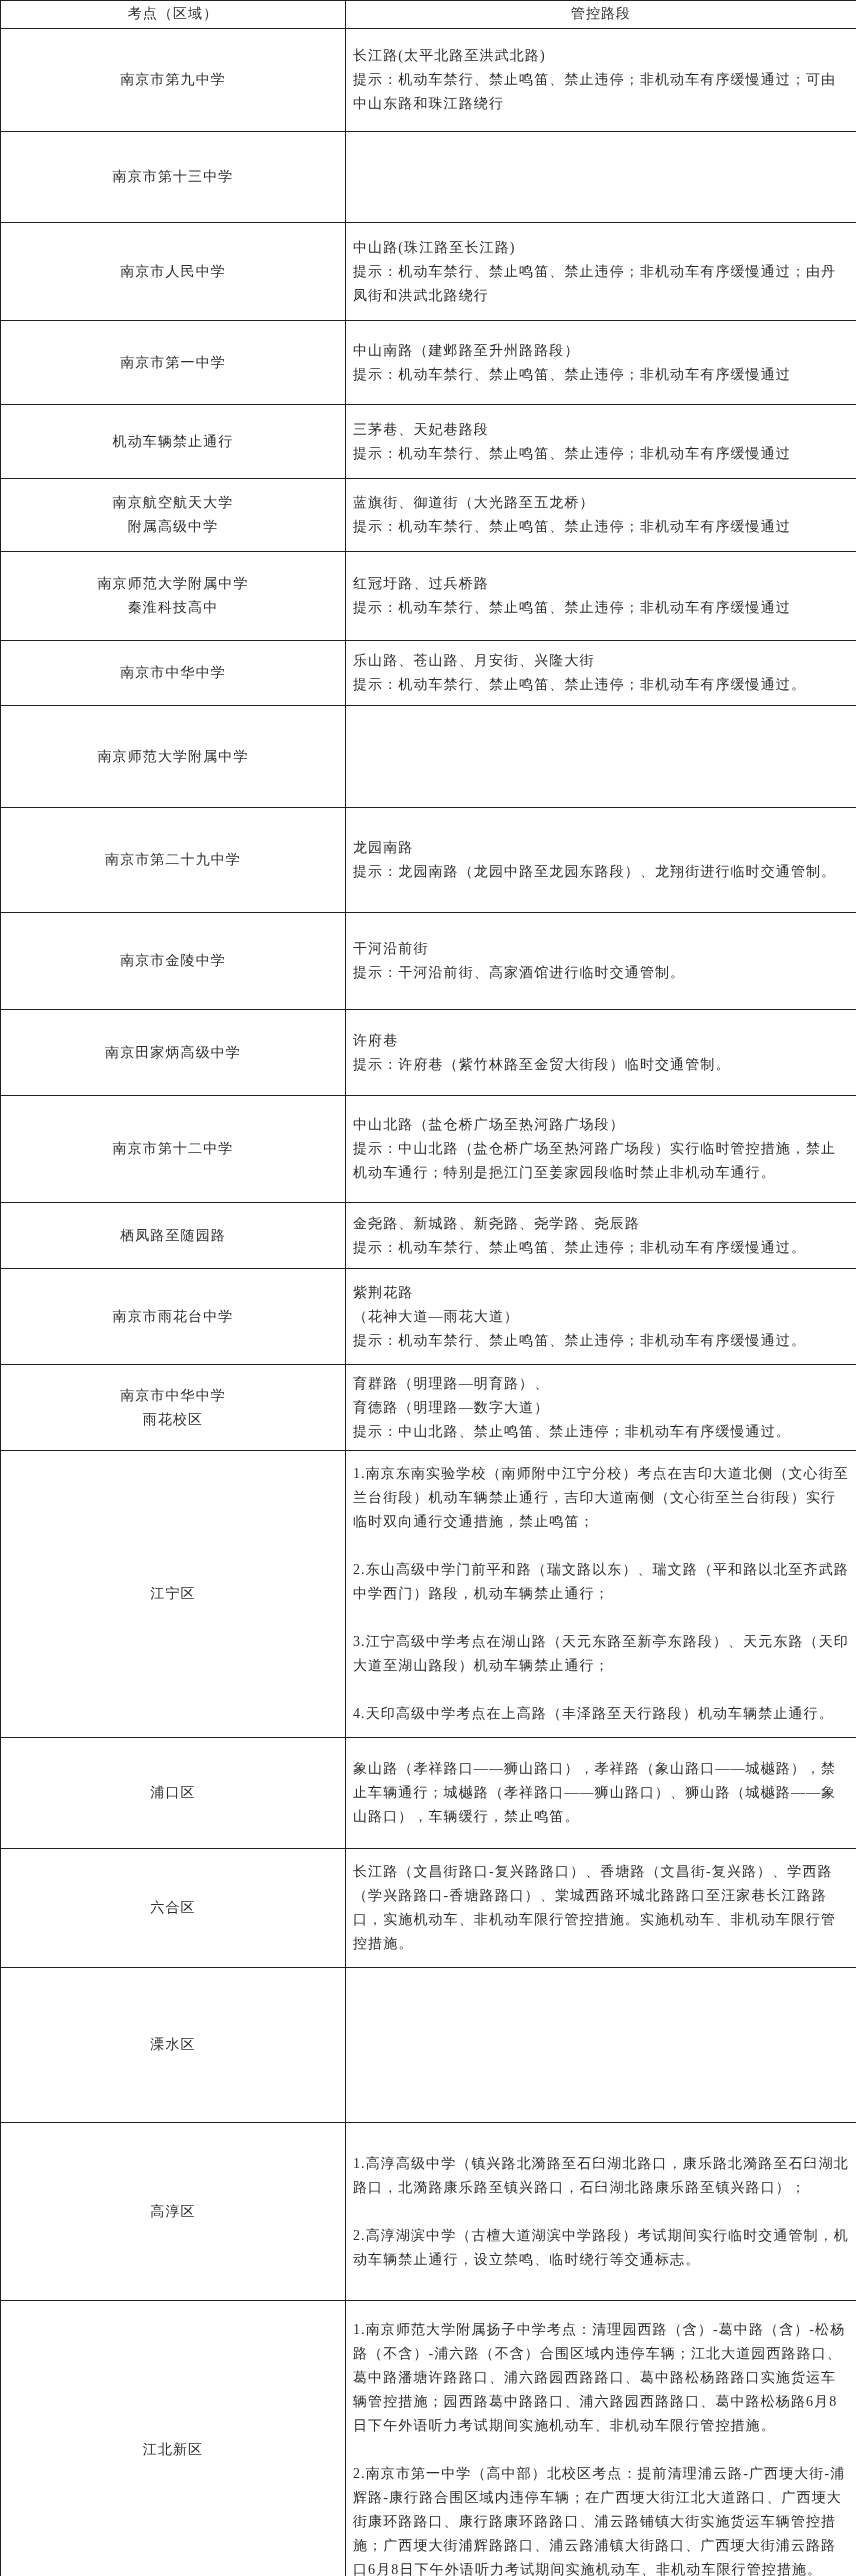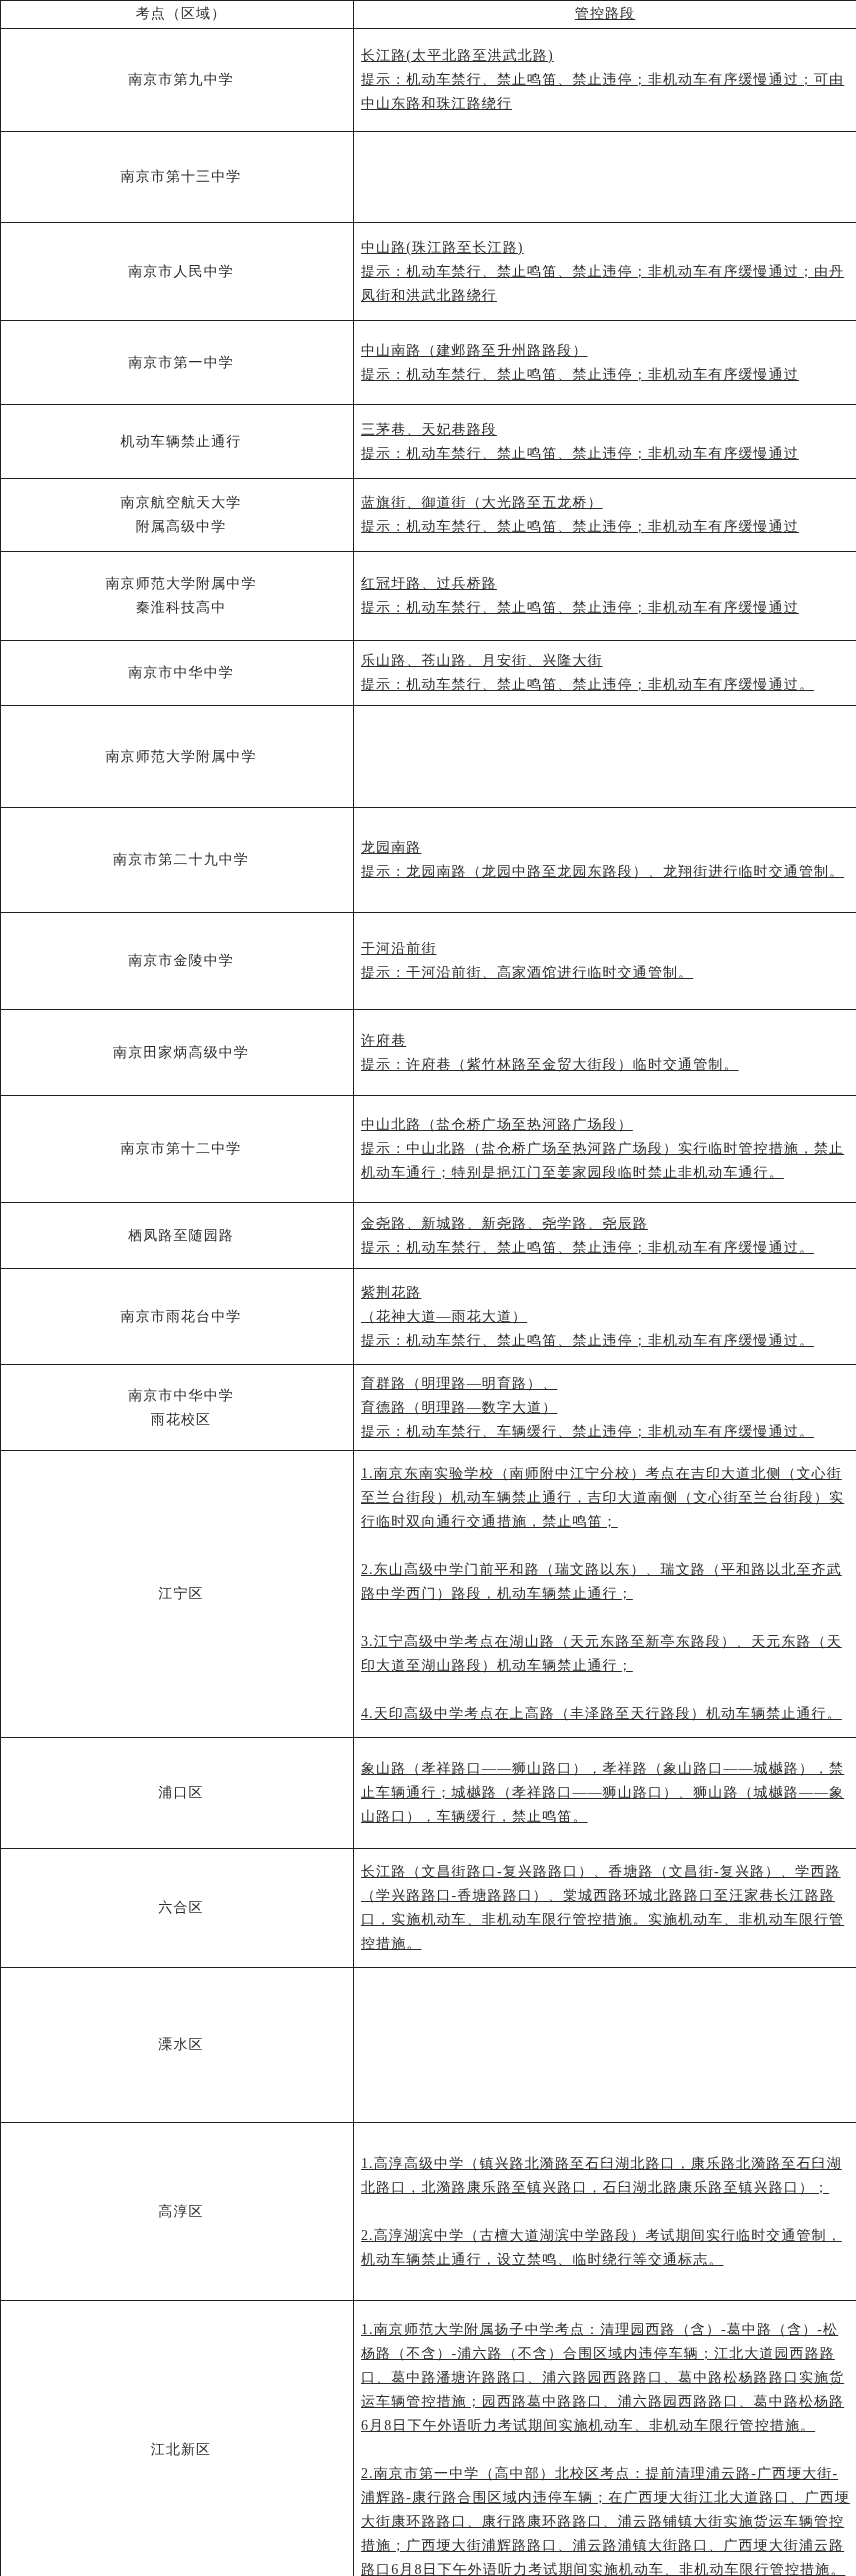--- a/index.html
+++ b/index.html
@@ -30,29 +30,27 @@
   }
   .cell.left{
     flex:0 0 345px;
     width:345px;
     border-right:0.9px solid #1f1f1f;
     display:flex;
     align-items:center;
     justify-content:center;
     text-align:center;
     padding:3.5px 8.8px;
-    margin-left:8px;
   }
   .cell.right{
     flex:1 1 auto;
     display:flex;
     align-items:center;
     text-align:left;
     padding:4.4px 5.3px 4.4px 7px;
-    text-decoration:underline;
   }
   .row.header .cell{
     min-height:27px;
     padding:0.9px 3.5px;
     line-height:24.6px;
     justify-content:center;
     text-align:center;
   }
 </style>
 </head>
@@ -152,21 +150,21 @@
     <div class="cell right">紫荆花路
 （花神大道—雨花大道）
 提示：机动车禁行、禁止鸣笛、禁止违停；非机动车有序缓慢通过。</div>
   </div>
 
   <div class="row" style="min-height:85px">
     <div class="cell left">南京市中华中学
 雨花校区</div>
     <div class="cell right">育群路（明理路—明育路）、
 育德路（明理路—数字大道）
-提示：机动车禁行、车辆缓行、禁止违停；非机动车有序缓慢通过。</div>
+提示：中山北路、禁止鸣笛、禁止违停；非机动车有序缓慢通过。</div>
   </div>
 
   <div class="row" style="min-height:286px">
     <div class="cell left">江宁区</div>
     <div class="cell right">1.南京东南实验学校（南师附中江宁分校）考点在吉印大道北侧（文心街至兰台街段）机动车辆禁止通行，吉印大道南侧（文心街至兰台街段）实行临时双向通行交通措施，禁止鸣笛；
 
 2.东山高级中学门前平和路（瑞文路以东）、瑞文路（平和路以北至齐武路中学西门）路段，机动车辆禁止通行；
 
 3.江宁高级中学考点在湖山路（天元东路至新亭东路段）、天元东路（天印大道至湖山路段）机动车辆禁止通行；
 

